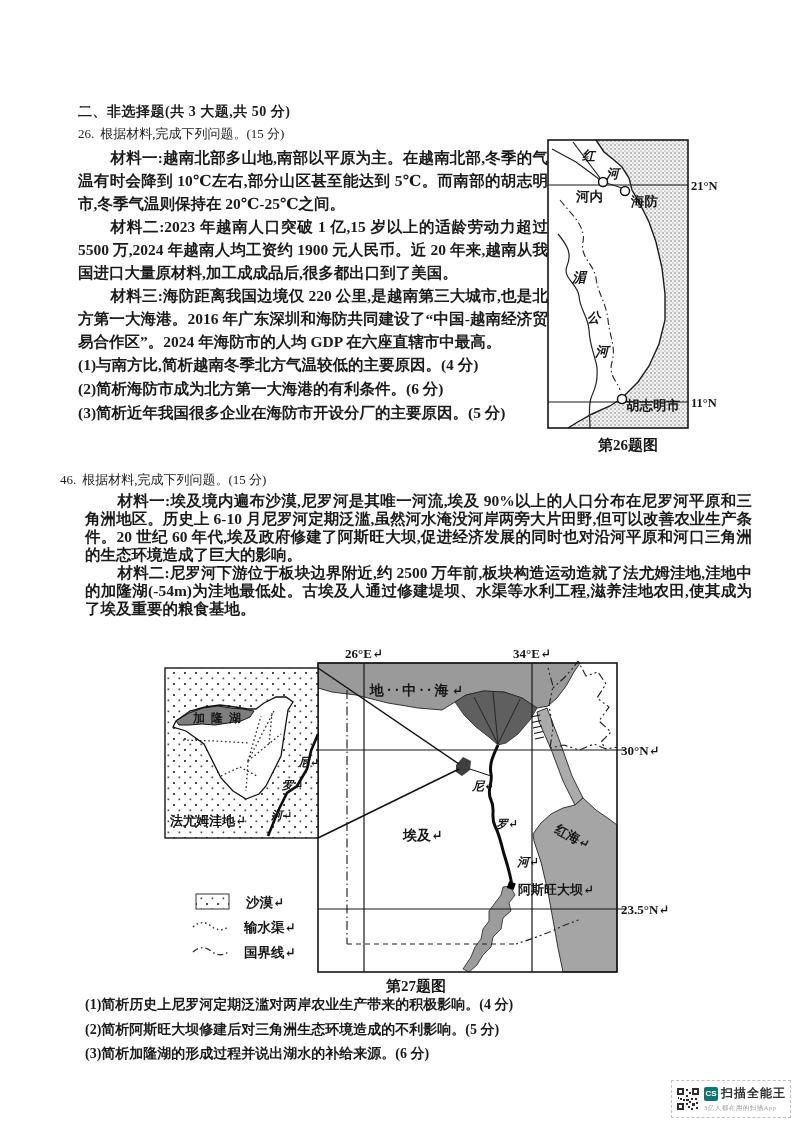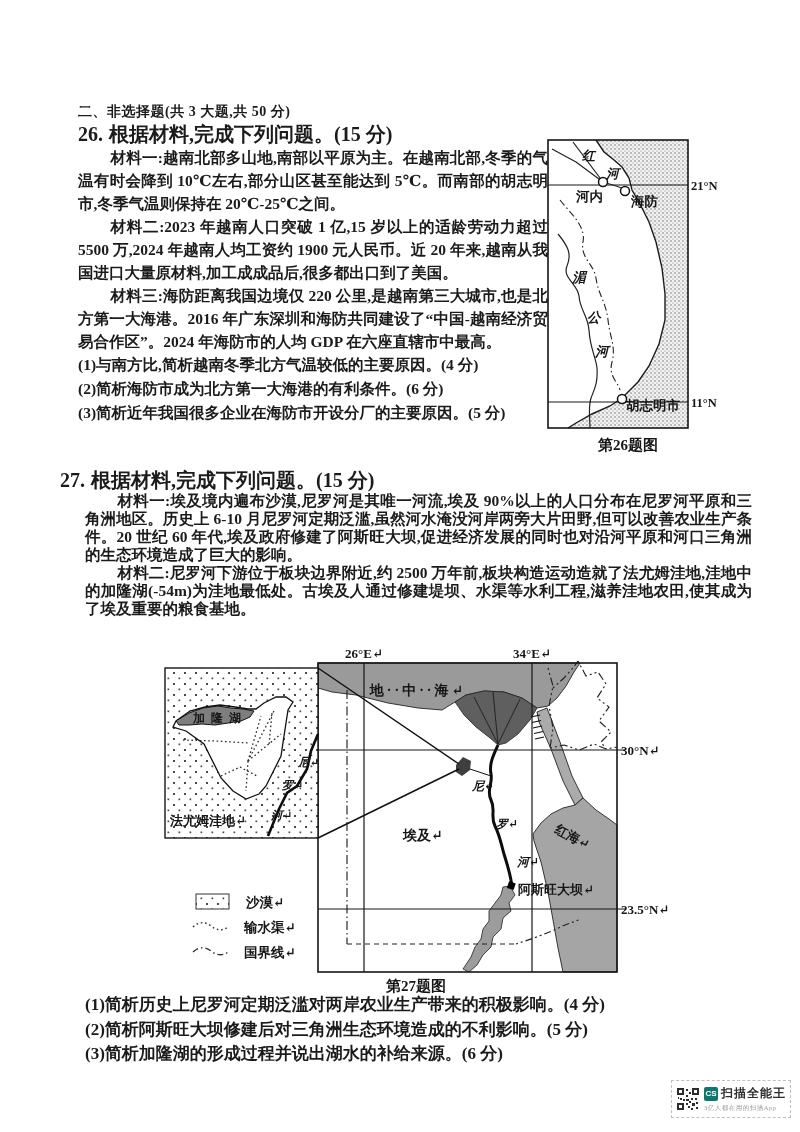--- a/index.html
+++ b/index.html
@@ -1,29 +1,29 @@
 <!DOCTYPE html>
 <html><head>
 <meta charset="utf-8">
 <style>
   html,body{margin:0;padding:0;background:#e8e8e8;}
   .page{position:relative;width:800px;height:1132px;background:#ffffff;overflow:hidden;
         font-family:"Liberation Serif","DejaVu Serif",serif;color:#1b1b1b;}
   .abs{position:absolute;}
   .sec-header{left:78px;top:103px;font-size:14px;font-weight:700;letter-spacing:.5px;}
   .qblock{font-size:15.5px;font-weight:600;}
-  .stem-line{font-weight:700;font-size:20px;line-height:24px;}
+  .stem-line{font-weight:400;font-size:13px;line-height:24px;}
   .q-num{margin-right:6px;}
   .material{margin:0;text-indent:2.1em;text-align:justify;line-height:23px;}
   .q26-block{left:78px;top:122px;width:470px;}
   .q26-block .material,.q26-block .question{}
   .q27-block{left:60px;top:468px;width:692px;}
   .q27-block .material{margin-left:25px;line-height:18px;}
   .question{line-height:24px;}
-  .q27-questions{left:85px;top:993px;width:690px;font-size:17px;font-weight:600;}
+  .q27-questions{left:85px;top:993px;width:690px;font-size:14px;font-weight:600;}
   .q27-questions .question{line-height:24.5px;}
   svg text{font-family:"Liberation Serif","DejaVu Serif",serif;fill:#161616;}
   .maplabel{font-weight:700;}
   .scan-badge{left:671px;top:1080px;width:120px;height:38px;border:1px dashed #c0c0c0;
               display:flex;align-items:center;gap:4px;padding:2px 4px;box-sizing:border-box;background:#fff;}
   .scan-col{display:flex;flex-direction:column;justify-content:center;}
   .scan-row{display:flex;align-items:center;gap:3px;}
   .cs-chip{width:14px;height:14px;background:#0f766e;color:#fff;font-size:8px;font-weight:700;
            display:flex;align-items:center;justify-content:center;border-radius:2px;
            font-family:"Liberation Sans","DejaVu Sans",sans-serif;}
@@ -89,21 +89,21 @@
     <text class="maplabel" x="145" y="275" font-size="12.5">11°N</text>
     <text class="maplabel" x="26" y="150" font-size="13.5" font-style="italic">湄</text>
     <text class="maplabel" x="41" y="190" font-size="13.5" font-style="italic">公</text>
     <text class="maplabel" x="49" y="224" font-size="13.5" font-style="italic">河</text>
     <text class="maplabel" x="80" y="278" font-size="13.5">胡志明市</text>
     <text class="maplabel" x="82" y="318" font-size="15" text-anchor="middle">第26题图</text>
   </svg>
 
   <div class="abs qblock q27-block">
     <div class="stem-line">
-      <span class="q-num">27.</span><span>根据材料,完成下列问题。(15 分)</span>
+      <span class="q-num">46.</span><span>根据材料,完成下列问题。(15 分)</span>
     </div>
     <p class="material">材料一:埃及境内遍布沙漠,尼罗河是其唯一河流,埃及 90%以上的人口分布在尼罗河平原和三角洲地区。历史上 6-10 月尼罗河定期泛滥,虽然河水淹没河岸两旁大片田野,但可以改善农业生产条件。20 世纪 60 年代,埃及政府修建了阿斯旺大坝,促进经济发展的同时也对沿河平原和河口三角洲的生态环境造成了巨大的影响。</p>
     <p class="material">材料二:尼罗河下游位于板块边界附近,约 2500 万年前,板块构造运动造就了法尤姆洼地,洼地中的加隆湖(-54m)为洼地最低处。古埃及人通过修建堤坝、水渠等水利工程,滋养洼地农田,使其成为了埃及重要的粮食基地。</p>
   </div>
 
   <svg class="abs" style="left:160px;top:648px;" width="600" height="352" viewBox="0 0 600 352">
     <defs>
       <pattern id="des" width="11" height="11" patternUnits="userSpaceOnUse">
         <rect width="11" height="11" fill="#ffffff"></rect>
         <rect x="2" y="2" width="2" height="2" fill="#4a4a4a"></rect>

